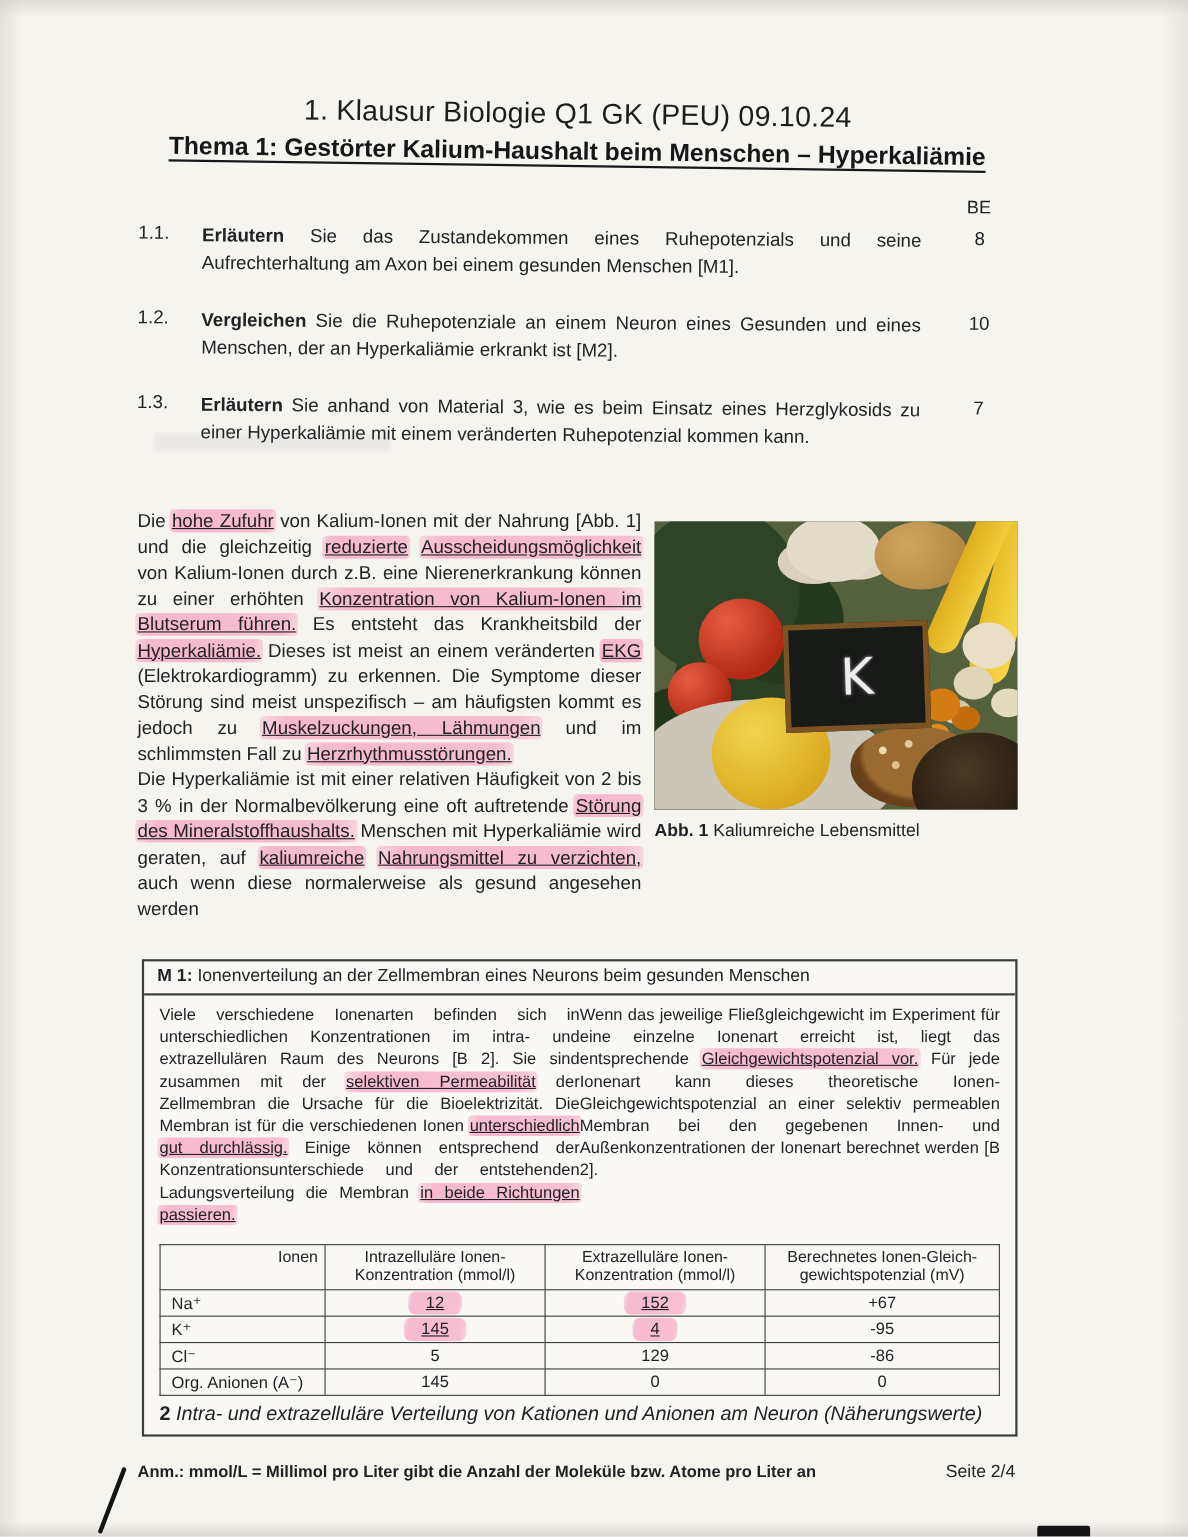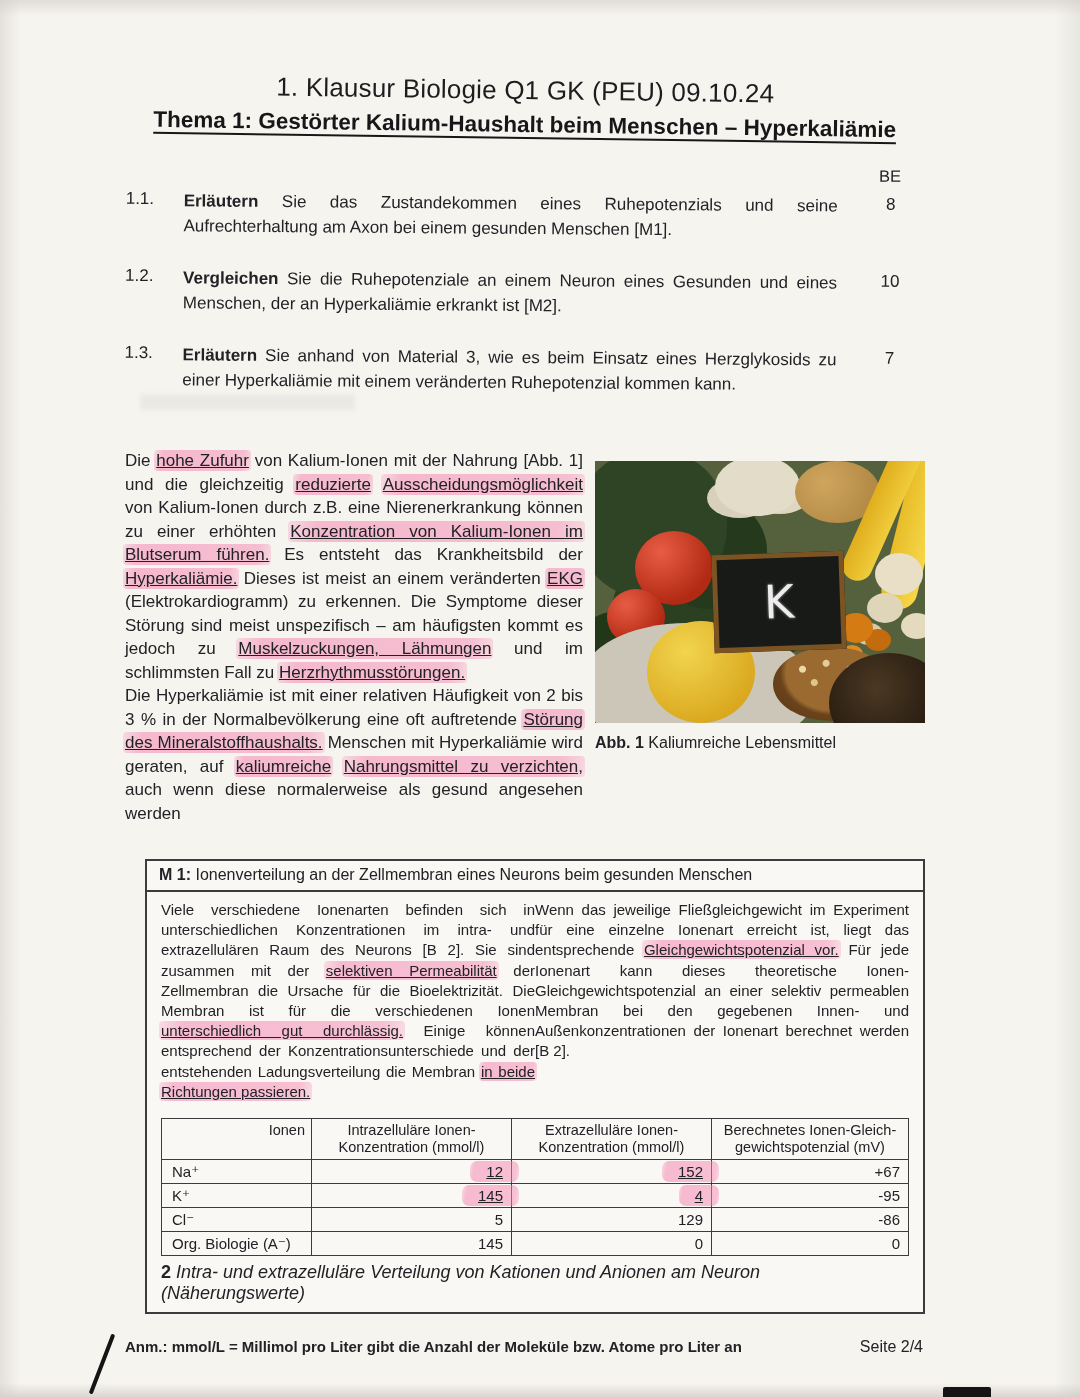--- a/index.html
+++ b/index.html
@@ -11,21 +11,21 @@
     background:
       linear-gradient(180deg, rgba(205,202,196,0.55) 0, rgba(0,0,0,0) 16px),
       linear-gradient(90deg, rgba(210,206,200,0.5) 0, rgba(0,0,0,0) 20px),
       linear-gradient(0deg, rgba(190,186,180,0.5) 0, rgba(0,0,0,0) 14px),
       linear-gradient(270deg, rgba(212,209,203,0.4) 0, rgba(0,0,0,0) 26px),
       #f6f4ef;
     font-family: "Liberation Sans", "DejaVu Sans", sans-serif;
     color: #222226;
     overflow: hidden;
   }
-  .content { position: absolute; left: 125px; top: 3px; width: 800px; }
+  .content { position: absolute; left: 125px; top: 16px; width: 800px; }
 
   
   .header { margin-top: 72px; text-align: center; transform: rotate(0.8deg); }
   .title { font-size: 26px; letter-spacing: 0.2px; color: #1d1d20; }
   .subtitle {
     margin-top: 6px;
     font-size: 22.5px;
     font-weight: bold;
     text-decoration: underline;
     text-underline-offset: 5px;
@@ -74,29 +74,29 @@
       radial-gradient(circle at 45% 22%, #e2cd98 0 3px, rgba(0,0,0,0) 4px),
       radial-gradient(circle at 65% 30%, #f0dcae 0 3px, rgba(0,0,0,0) 4px),
       radial-gradient(circle at 35% 48%, #dcc68e 0 3px, rgba(0,0,0,0) 4px),
       radial-gradient(circle at 58% 52%, #e8d4a2 0 3px, rgba(0,0,0,0) 4px),
       radial-gradient(circle at 75% 45%, #d4bc84 0 3px, rgba(0,0,0,0) 4px),
       radial-gradient(ellipse at 50% 35%, #9a6a30 55%, #6a431c 62%, #5a3614 100%); }
   .ph-darkbowl { right:-24px; bottom:-30px; width:120px; height:100px; background:radial-gradient(circle at 40% 35%, #4a3822, #241a10 70%); border-radius:50%; }
   .fig-caption { margin-top: 11px; font-size: 16px; }
 
   
-  .m1-box { margin-top: 34px; margin-left: 20px; border: 2px solid #3c3c3e; background: rgba(255,255,255,0.35); }
+  .m1-box { margin-top: 34px; margin-left: 4px; border: 2px solid #3c3c3e; background: rgba(255,255,255,0.35); }
   .m1-header { padding: 5px 12px 6px; border-bottom: 2px solid #3c3c3e; font-size: 16px; }
   .m1-cols { display: grid; grid-template-columns: 1fr 1fr; column-gap: 0; padding: 8px 14px 4px; }
   .m1-col { font-size: 15px; line-height: 20.2px; text-align: justify; }
   .ion-table { margin: 12px 14px 0; border-collapse: collapse; width: calc(100% - 28px); }
   .ion-table th, .ion-table td { border: 1.6px solid #3c3c3e; }
   .ion-table th { font-weight: 400; font-size: 14.5px; line-height: 17px; text-align: center; padding: 3px 6px; vertical-align: middle; }
   .ion-table th:first-child { text-align: right; padding-left: 10px; vertical-align: top; }
-  .ion-table td { font-size: 15px; padding: 2.5px 8px; text-align: right; }
+  .ion-table td { font-size: 15px; padding: 2.5px 8px; text-align: center; }
   .ion-table td:first-child { text-align: left; padding-left: 10px; }
   .ion-table col.c-ion { width: 150px; }
   .ion-table col.c-intra { width: 200px; }
   .ion-table col.c-extra { width: 200px; }
   .table-caption { padding: 6px 14px 8px; font-size: 18px; }
 
   
   .footer { display: flex; justify-content: space-between; align-items: baseline; margin-top: 24px; }
   .footnote { font-size: 15px; }
   .page-num { font-size: 16px; padding-right: 2px; }
@@ -217,21 +217,21 @@
             <td><span class="hl">4</span></td>
             <td><span>-95</span></td>
           </tr>
           <tr>
             <td><span>Cl⁻</span></td>
             <td><span>5</span></td>
             <td><span>129</span></td>
             <td><span>-86</span></td>
           </tr>
           <tr>
-            <td><span>Org. Biologie (A⁻)</span></td>
+            <td><span>Org. Anionen (A⁻)</span></td>
             <td><span>145</span></td>
             <td><span>0</span></td>
             <td><span>0</span></td>
           </tr>
         </tbody>
       </table>
       <div class="table-caption"><span class="b">2</span><span>    </span><span class="i">Intra- und extrazelluläre Verteilung von Kationen und Anionen am Neuron (Näherungswerte)</span></div>
     </div>
 
     <div class="footer">

